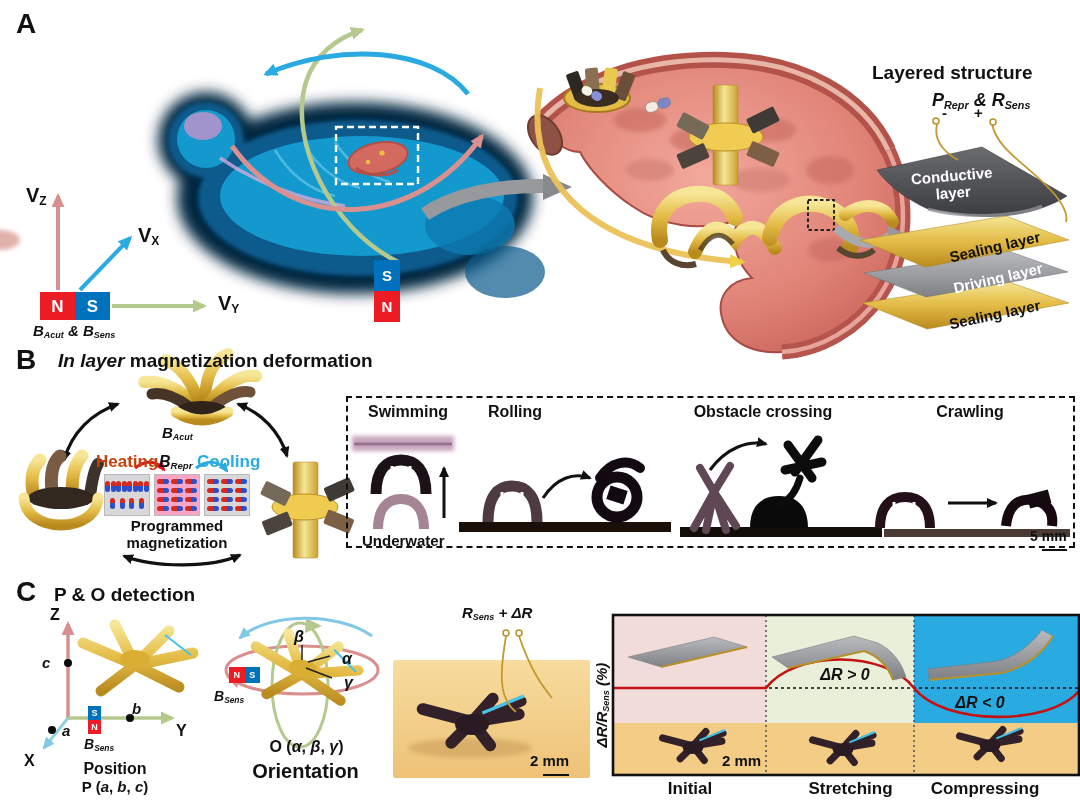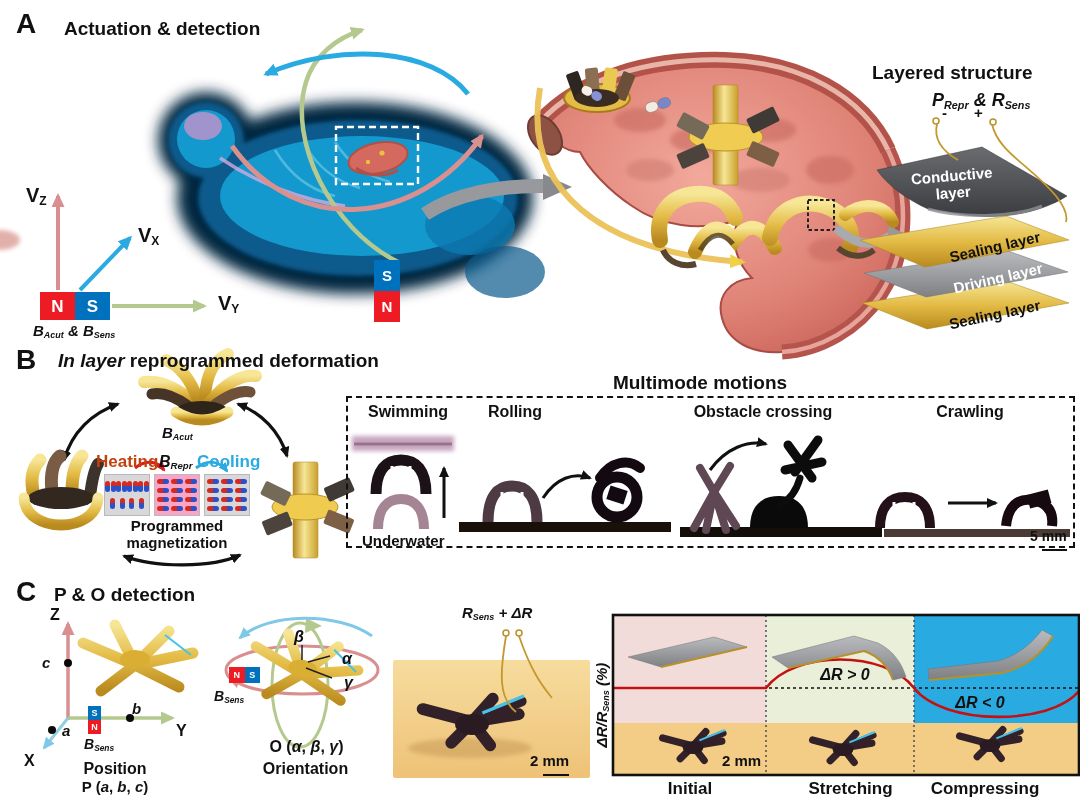--- a/index.html
+++ b/index.html
@@ -354,21 +354,20 @@
     <path d="M929,680 L1002,673 C1024,668 1042,654 1053,636" stroke="#b8912a" stroke-width="2" fill="none"></path>
   </g>
   <use href="#ministar" transform="translate(693,746) scale(.8)"></use>
   <use href="#ministar" transform="translate(843,748) scale(.8)"></use>
   <use href="#ministar" transform="translate(990,744) scale(.8)"></use>
   <rect x="613" y="615" width="466" height="160" fill="none" stroke="#111" stroke-width="2.6"></rect>
 </g>
 </svg>
 
 <div class="abs b" style="left:16px;top:8px;font-size:28px">A</div>
-<div class="abs b" style="left:64px;top:18px;font-size:19px">Actuation &amp;  detection</div>
 
 <div class="abs b" style="left:26px;top:184px;font-size:20px"><span>V</span><span class="sub">Z</span></div>
 <div class="abs b" style="left:138px;top:224px;font-size:20px"><span>V</span><span class="sub">X</span></div>
 <div class="abs b" style="left:218px;top:292px;font-size:20px"><span>V</span><span class="sub">Y</span></div>
 
 <div class="magnet" style="left:40px;top:292px;width:70px;height:28px;font-size:17px">
   <div class="mred">N</div>
   <div class="mblue">S</div>
 </div>
 <div class="abs b it" style="left:33px;top:322px;font-size:15px"><span>B</span><span class="sub">Acut</span><span> &amp; </span><span>B</span><span class="sub">Sens</span></div>
@@ -381,21 +380,21 @@
 <div class="abs b" style="left:872px;top:62px;font-size:19px">Layered structure</div>
 <div class="abs b it" style="left:932px;top:90px;font-size:18px"><span>P</span><span class="sub">Repr</span><span> &amp; </span><span>R</span><span class="sub">Sens</span></div>
 <div class="abs b" style="left:942px;top:104px;font-size:15px">-</div>
 <div class="abs b" style="left:974px;top:104px;font-size:15px">+</div>
 <div class="abs b ctr" style="left:905px;top:168px;width:95px;font-size:15px;color:#fff;line-height:1.1;transform:rotate(-5deg)">Conductive layer</div>
 <div class="abs b" style="left:948px;top:234px;width:130px;font-size:15px;transform:rotate(-13deg)">Sealing layer</div>
 <div class="abs b" style="left:952px;top:265px;width:130px;font-size:15px;color:#fff;transform:rotate(-13deg)">Driving layer</div>
 <div class="abs b" style="left:948px;top:302px;width:130px;font-size:15px;transform:rotate(-12deg)">Sealing layer</div>
 
 <div class="abs b" style="left:16px;top:344px;font-size:28px">B</div>
-<div class="abs b" style="left:58px;top:350px;font-size:19px"><span class="it">In layer</span><span> reprogrammed deformation</span></div>
+<div class="abs b" style="left:58px;top:350px;font-size:19px"><span class="it">In layer</span><span> magnetization deformation</span></div>
 
 <div class="abs b it" style="left:162px;top:424px;font-size:15px"><span>B</span><span class="sub">Acut</span></div>
 <div class="abs b" style="left:96px;top:452px;font-size:17px;color:#c2410c">Heating</div>
 <div class="abs b it" style="left:159px;top:453px;font-size:16px"><span>B</span><span class="sub">Repr</span></div>
 <div class="abs b" style="left:197px;top:452px;font-size:17px;color:#29abe2">Cooling</div>
 
 <div class="magsq vert graybg" style="left:104px;top:474px;width:46px;height:42px">
       <i></i>
       <i></i>
       <i></i>
@@ -432,21 +431,20 @@
       <i></i>
       <i></i>
       <i></i>
       <i></i>
       <i></i>
       <i></i>
       <i></i>
     </div>
 <div class="abs b ctr" style="left:112px;top:518px;width:130px;font-size:15px;line-height:1.1">Programmed magnetization</div>
 
-<div class="abs b ctr" style="left:580px;top:372px;width:240px;font-size:19px">Multimode motions</div>
 <div class="abs dashbox" style="left:346px;top:396px;width:729px;height:152px"></div>
 <div class="abs b ctr" style="left:353px;top:403px;width:110px;font-size:16px">Swimming</div>
 <div class="abs b ctr" style="left:460px;top:403px;width:110px;font-size:16px">Rolling</div>
 <div class="abs b ctr" style="left:688px;top:403px;width:150px;font-size:16px">Obstacle crossing</div>
 <div class="abs b ctr" style="left:915px;top:403px;width:110px;font-size:16px">Crawling</div>
 <div class="abs b" style="left:362px;top:532px;font-size:15px">Underwater</div>
 <div class="abs b" style="left:1030px;top:528px;font-size:14px"><span>5</span> <span class="uline">mm</span></div>
 
 <div class="abs b" style="left:16px;top:576px;font-size:28px">C</div>
 <div class="abs b" style="left:54px;top:584px;font-size:19px">P &amp; O detection</div>
@@ -466,21 +464,21 @@
 <div class="abs b ctr" style="left:55px;top:778px;width:120px;font-size:15px"><span>P (</span><span class="it">a</span><span>, </span><span class="it">b</span><span>, </span><span class="it">c</span><span>)</span></div>
 
 <div class="abs b it" style="left:294px;top:628px;font-size:16px">β</div>
 <div class="abs b it" style="left:342px;top:650px;font-size:16px">α</div>
 <div class="abs b it" style="left:344px;top:674px;font-size:16px">γ</div>
 <div class="magnet" style="left:229px;top:667px;width:31px;height:16px;font-size:9px">
   <div class="mred">N</div>
   <div class="mblue">S</div>
 </div>
 <div class="abs b it" style="left:214px;top:688px;font-size:14px"><span>B</span><span class="sub">Sens</span></div>
-<div class="abs b ctr" style="left:248px;top:760px;width:115px;font-size:16px">Orientation</div>
+<div class="abs b ctr" style="left:248px;top:760px;width:115px;font-size:20px">Orientation</div>
 <div class="abs b ctr" style="left:244px;top:738px;width:125px;font-size:16px"><span>O (</span><span class="it">α</span><span>, </span><span class="it">β</span><span>, </span><span class="it">γ</span><span>)</span></div>
 
 <div class="abs b it" style="left:462px;top:604px;font-size:15px"><span>R</span><span class="sub">Sens</span><span> + ΔR</span></div>
 <div class="abs b" style="left:530px;top:752px;font-size:15px"><span>2</span> <span class="uline">mm</span></div>
 
 <div class="abs b it ctr" style="left:512px;top:696px;width:180px;font-size:15px;transform:rotate(-90deg)"><span>ΔR/R</span><span class="sub">Sens</span><span> (%)</span></div>
 <div class="abs b it ctr" style="left:795px;top:666px;width:100px;font-size:16px">ΔR &gt; 0</div>
 <div class="abs b it ctr" style="left:930px;top:694px;width:100px;font-size:16px">ΔR &lt; 0</div>
 <div class="abs b" style="left:722px;top:752px;font-size:15px"><span>2</span> <span class="uline">mm</span></div>
 <div class="abs b ctr" style="left:640px;top:779px;width:100px;font-size:17px">Initial</div>

